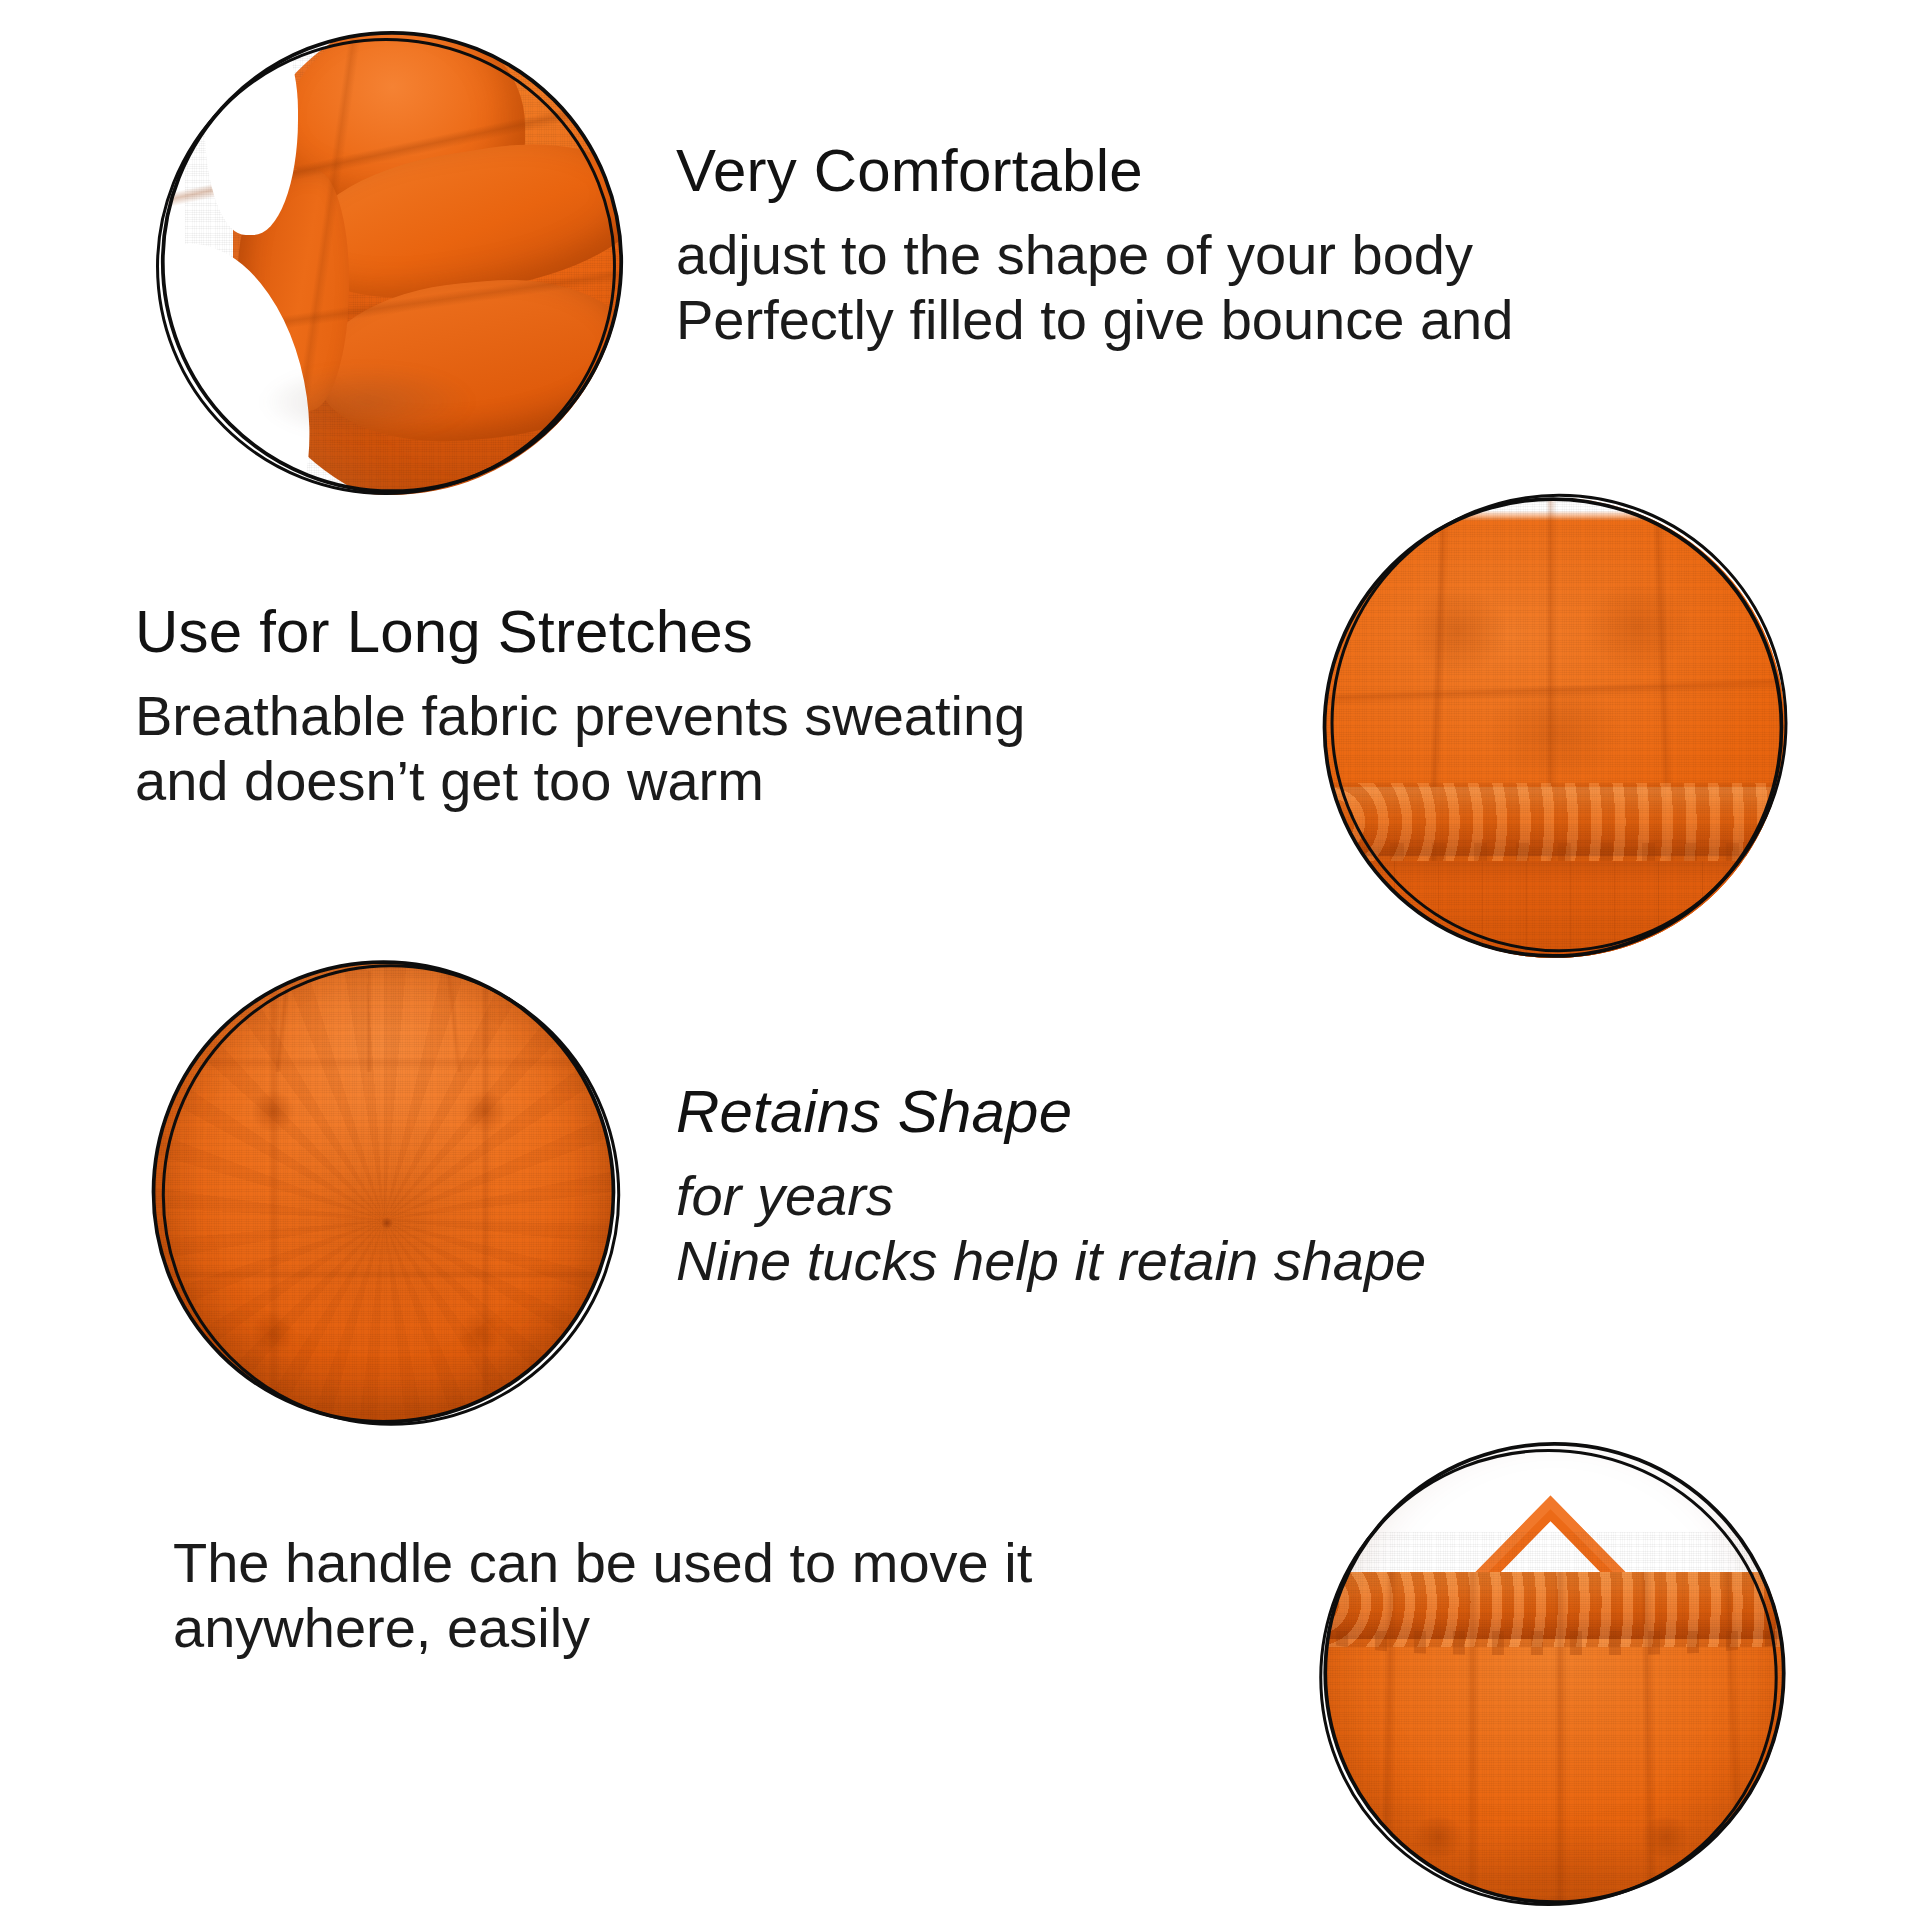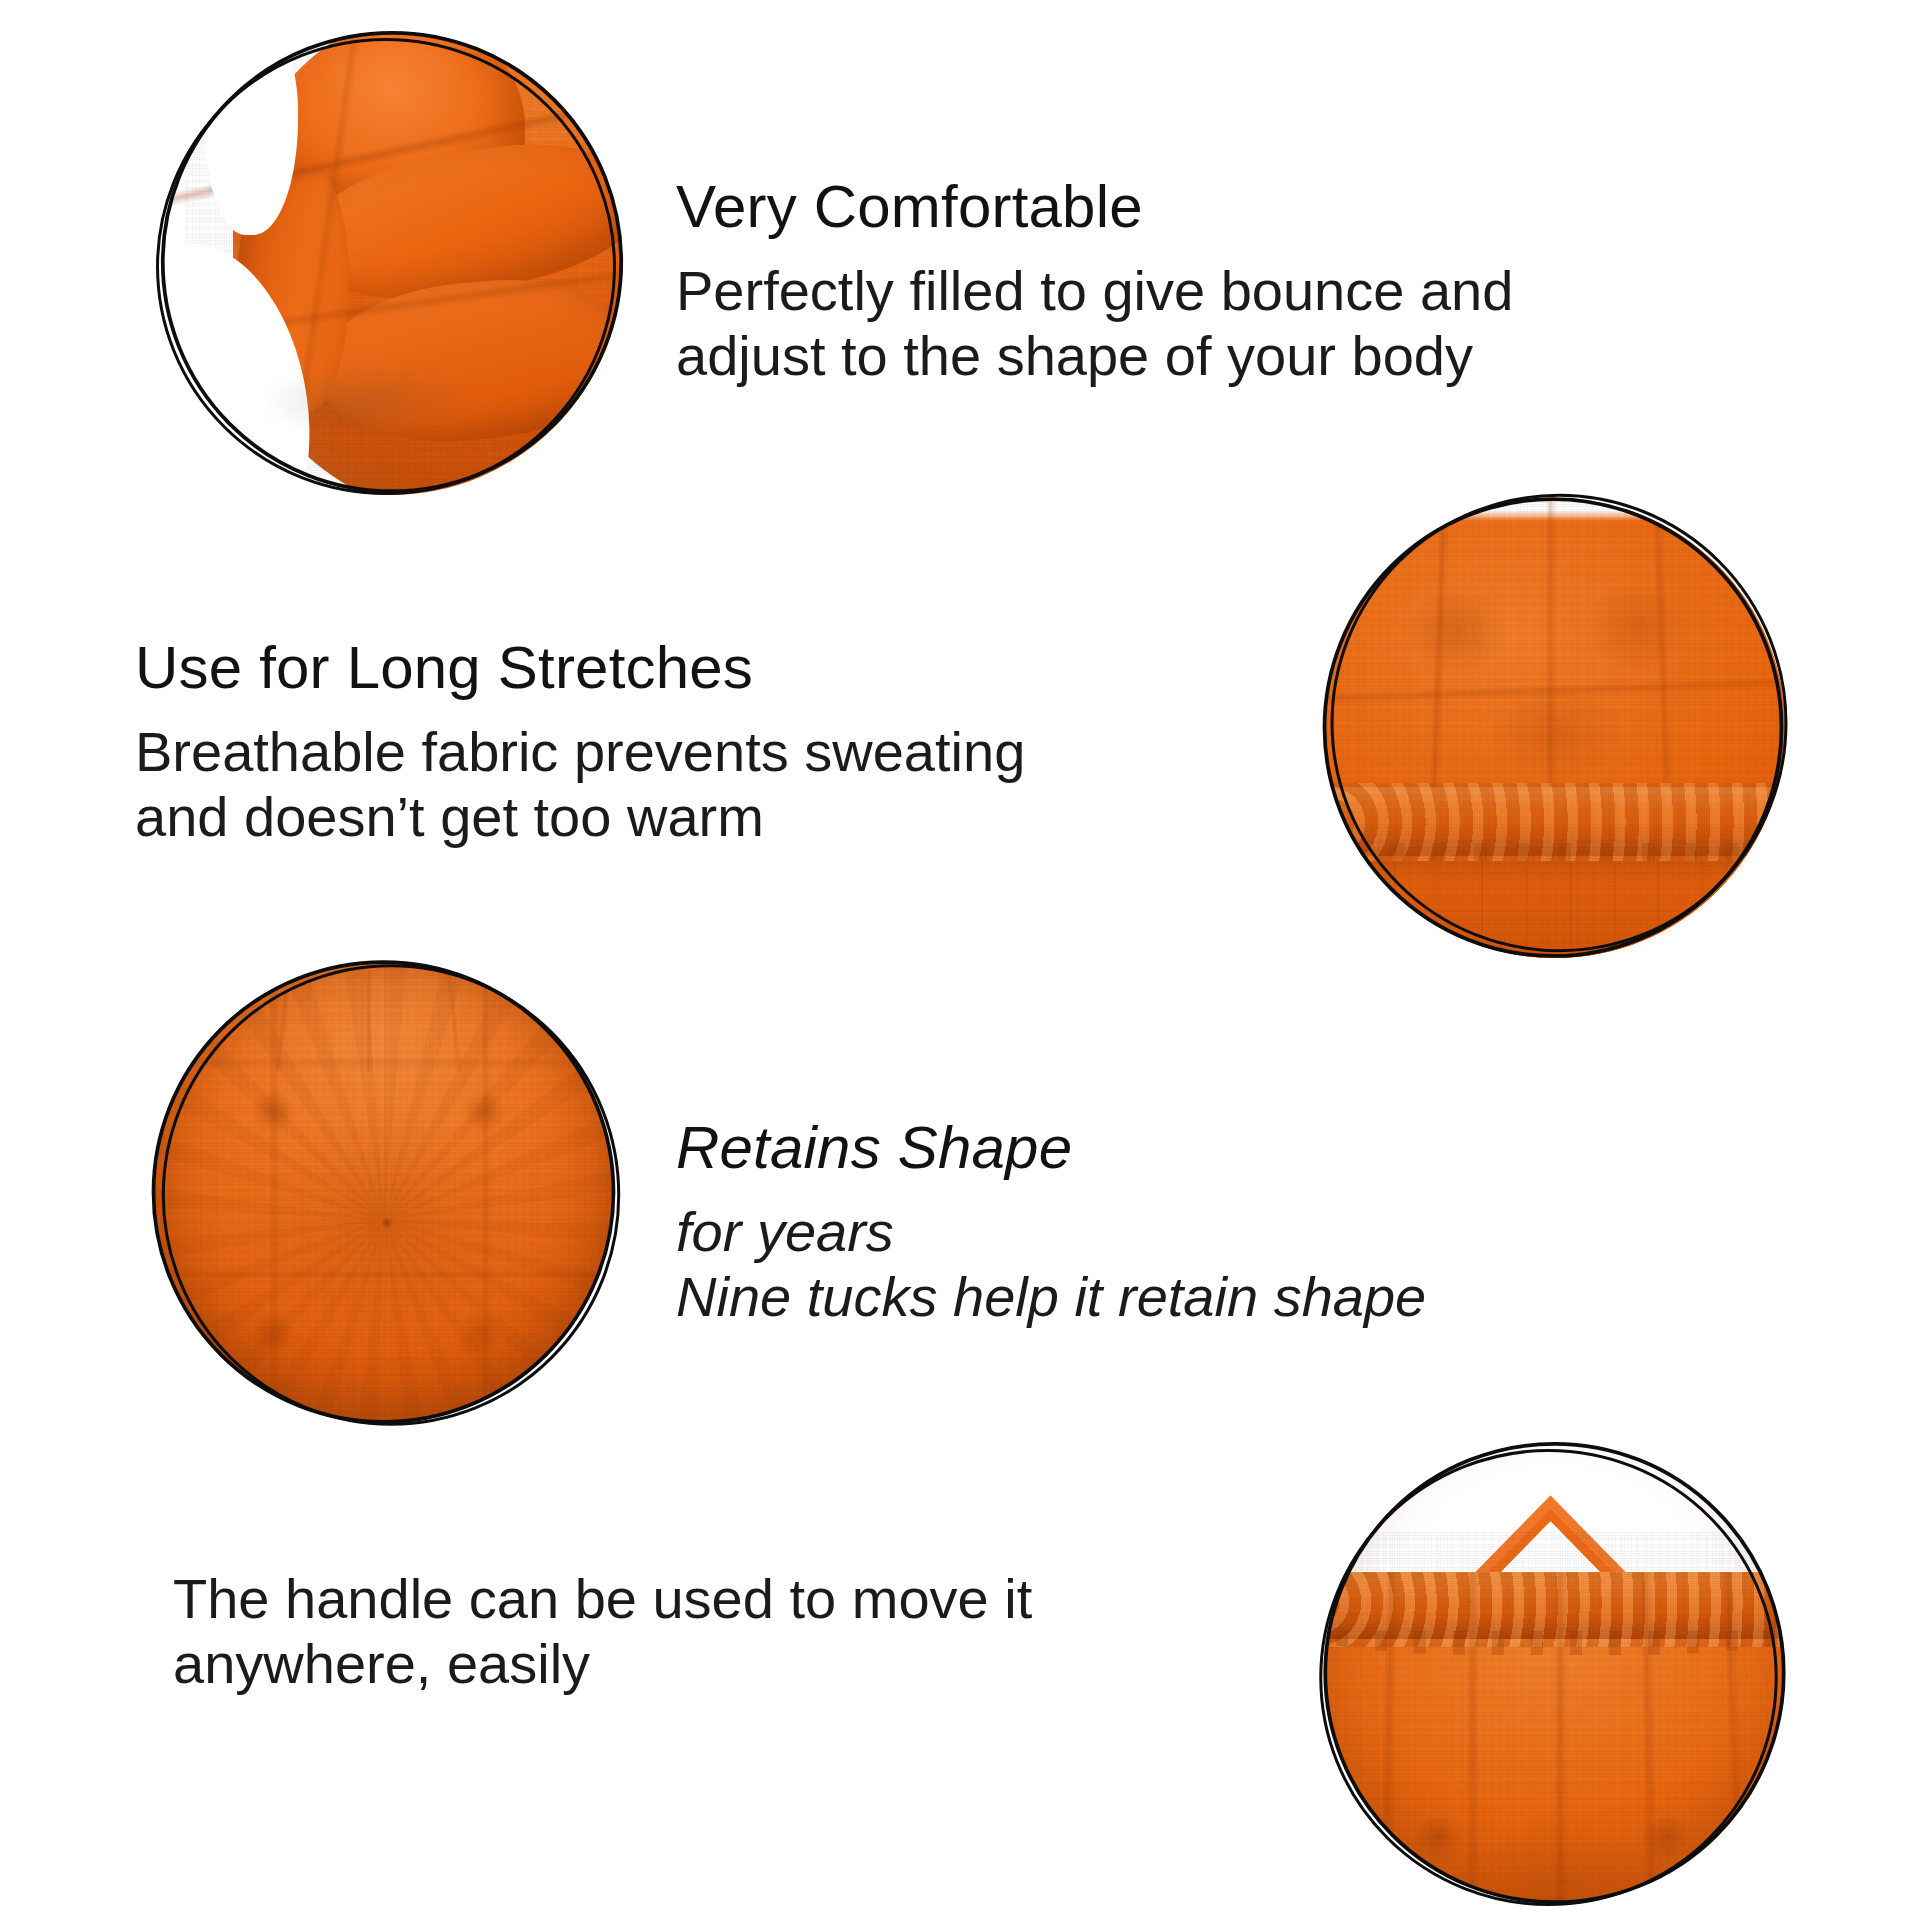--- a/index.html
+++ b/index.html
@@ -27,21 +27,21 @@
   .weave {
     position:absolute; inset:-10%;
     background-image:
       repeating-linear-gradient(0deg, rgba(0,0,0,.07) 0 0.8px, rgba(255,255,255,.05) 0.8px 2.3px),
       repeating-linear-gradient(90deg, rgba(0,0,0,.06) 0 0.8px, rgba(255,255,255,.05) 0.8px 2.3px);
     mix-blend-mode:multiply; opacity:.55; pointer-events:none;
   }
   .sheen { position:absolute; inset:0; pointer-events:none; }
 
   
-  .copy { position:absolute;margin-top:36px; }
+  .copy { position:absolute; }
   .heading {
     font-size:60px; font-weight:400; line-height:1.04;
     letter-spacing:0.2px; color:#121212; white-space:nowrap;
   }
   .body-line {
     font-size:56px; font-weight:300; line-height:1.17;
     color:#1b1b1b; white-space:nowrap;
   }
   .copy .body-wrap { margin-top:19.5px; }
   .align-left  { text-align:left; }
@@ -106,22 +106,22 @@
     </div>
     <svg class="ring-svg" width="481" height="481" viewBox="0 0 640 640">
       <ellipse cx="322" cy="318" rx="305" ry="305" fill="none" stroke="#0d0d0d" stroke-width="5"></ellipse>
       <ellipse cx="314" cy="324" rx="304" ry="302" fill="none" stroke="#0d0d0d" stroke-width="4"></ellipse>
     </svg>
   </div>
 
   <div class="copy align-left" style="left:676px; top:140px; width:1172px;">
     <div class="heading">Very Comfortable</div>
     <div class="body-wrap">
+      <div class="body-line">adjust to the shape of your body</div>
       <div class="body-line">Perfectly filled to give bounce and</div>
-      <div class="body-line">adjust to the shape of your body</div>
     </div>
   </div>
 
   <div class="circle-frame" style="left:1314px; top:487px; width:481px; height:481px;">
     <div class="photo-clip" style="left:10.5px; top:10.5px; width:460px; height:460px;">
       <div class="photo" style="background:
                    radial-gradient(130% 90% at 40% 30%, #F27C28 0%, #EA660F 46%, #D2540A 100%),
                    #E8620F;">
 
         <div style="position:absolute; left:0; top:0; width:100%; height:5%;

